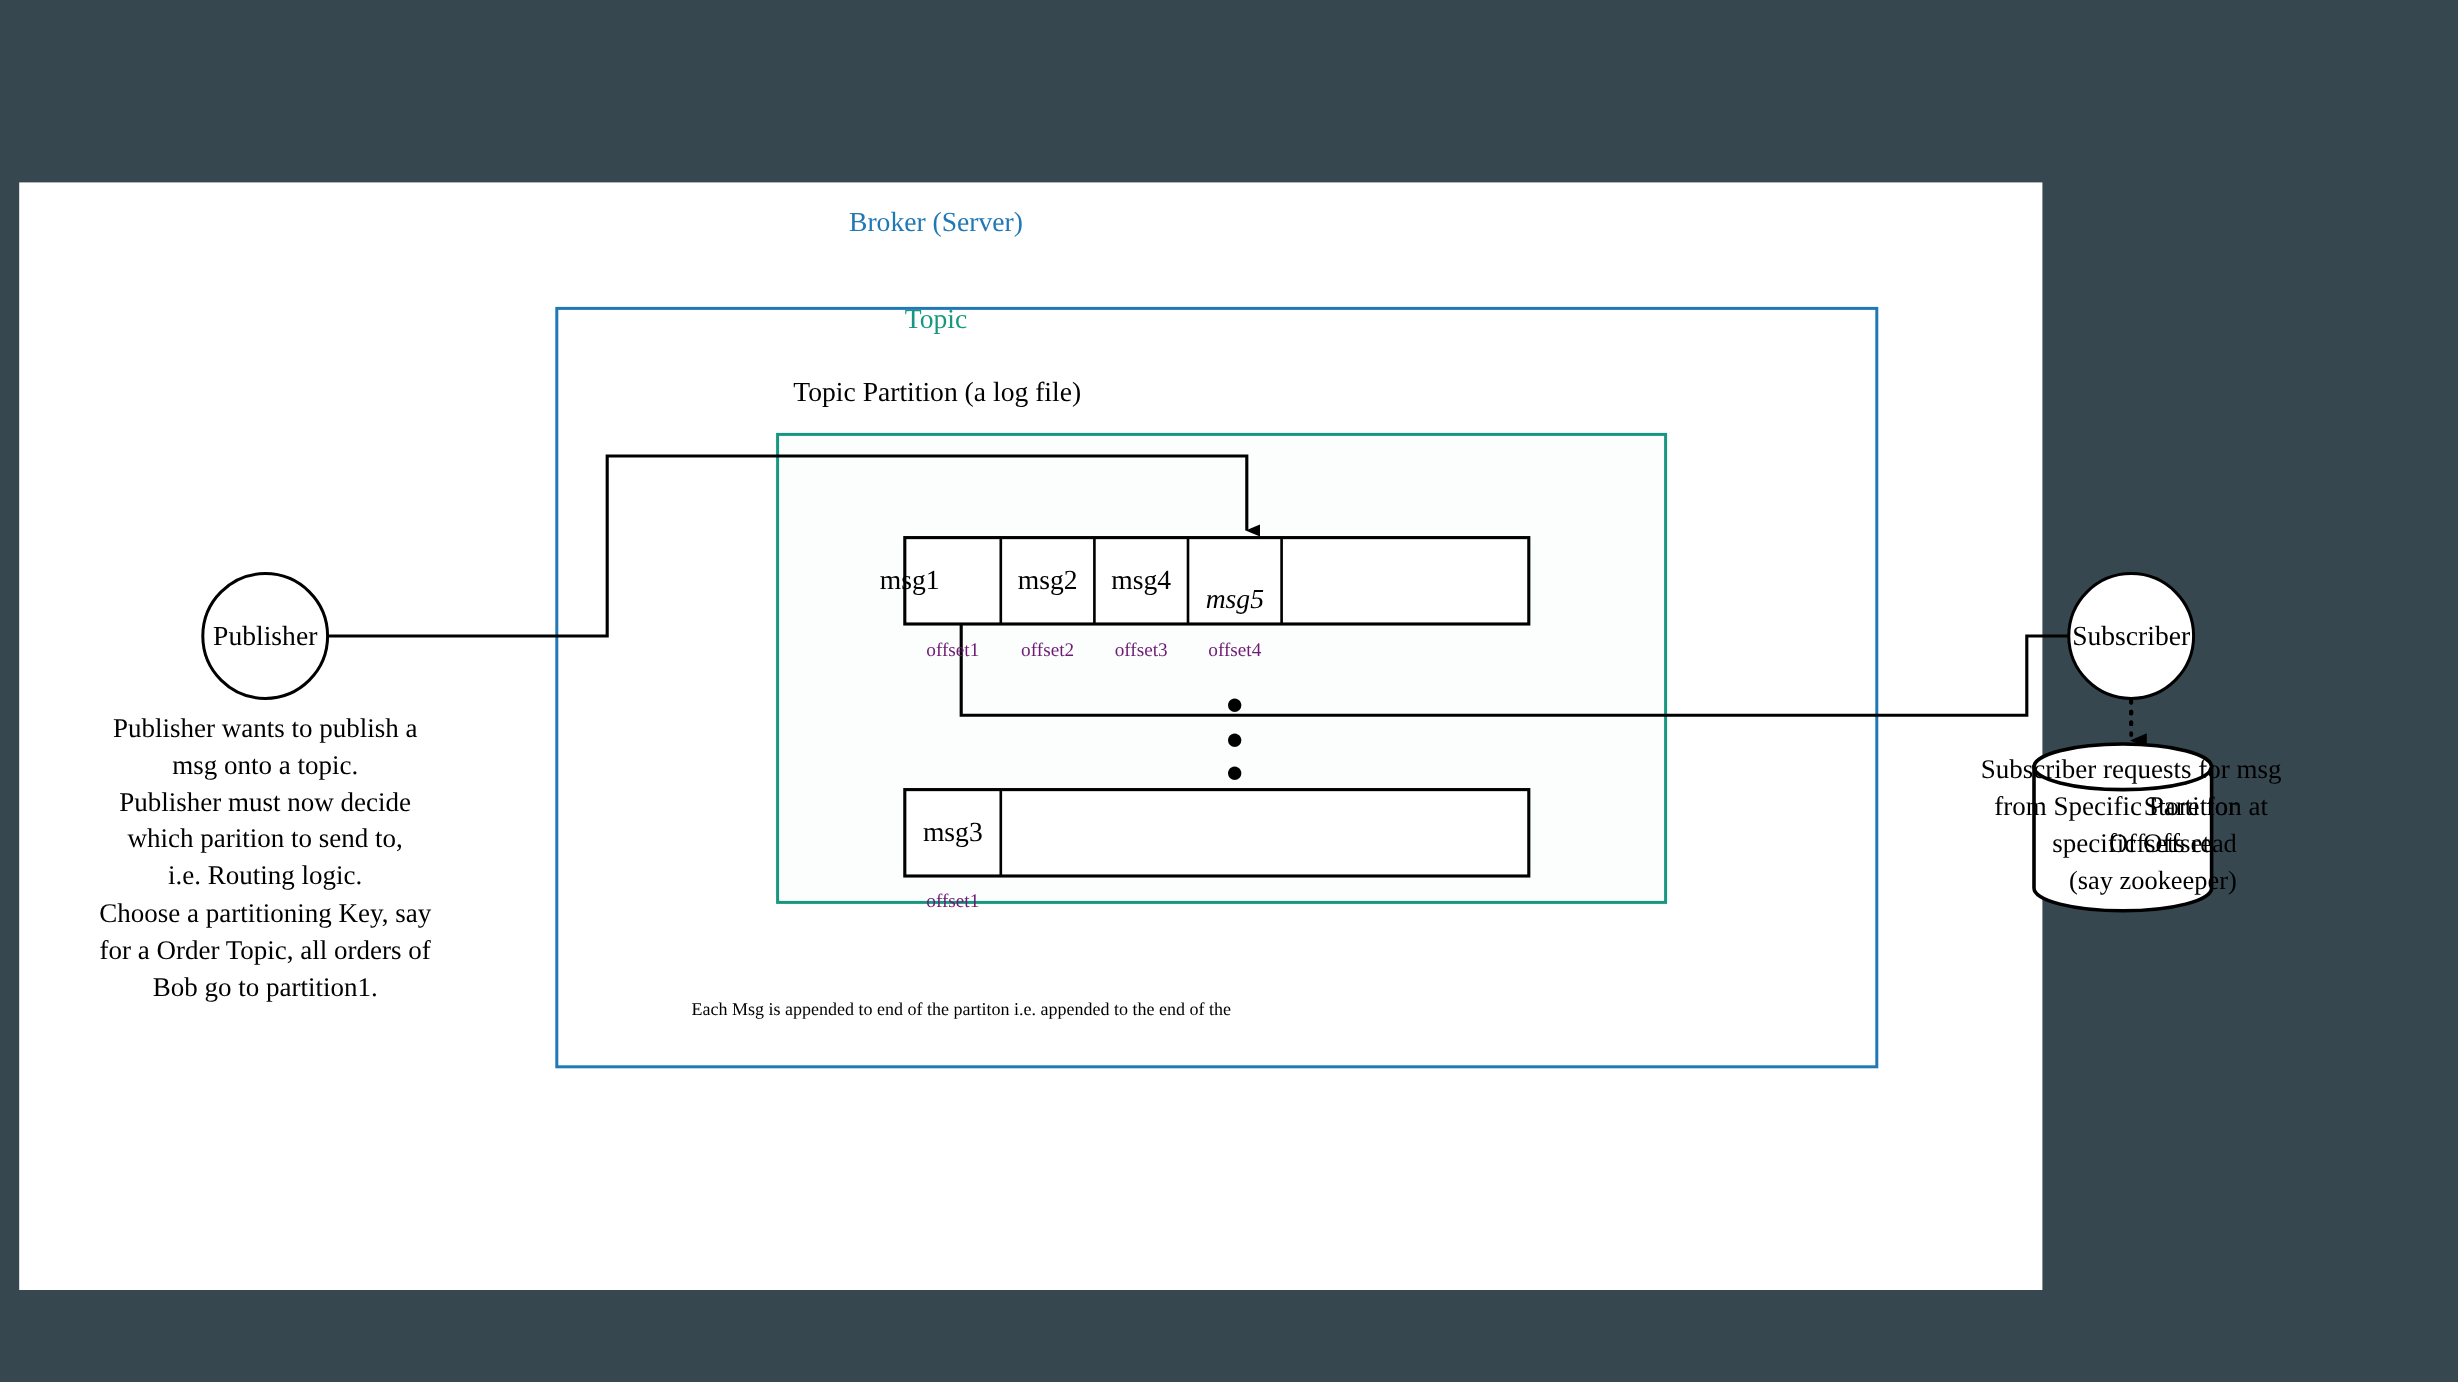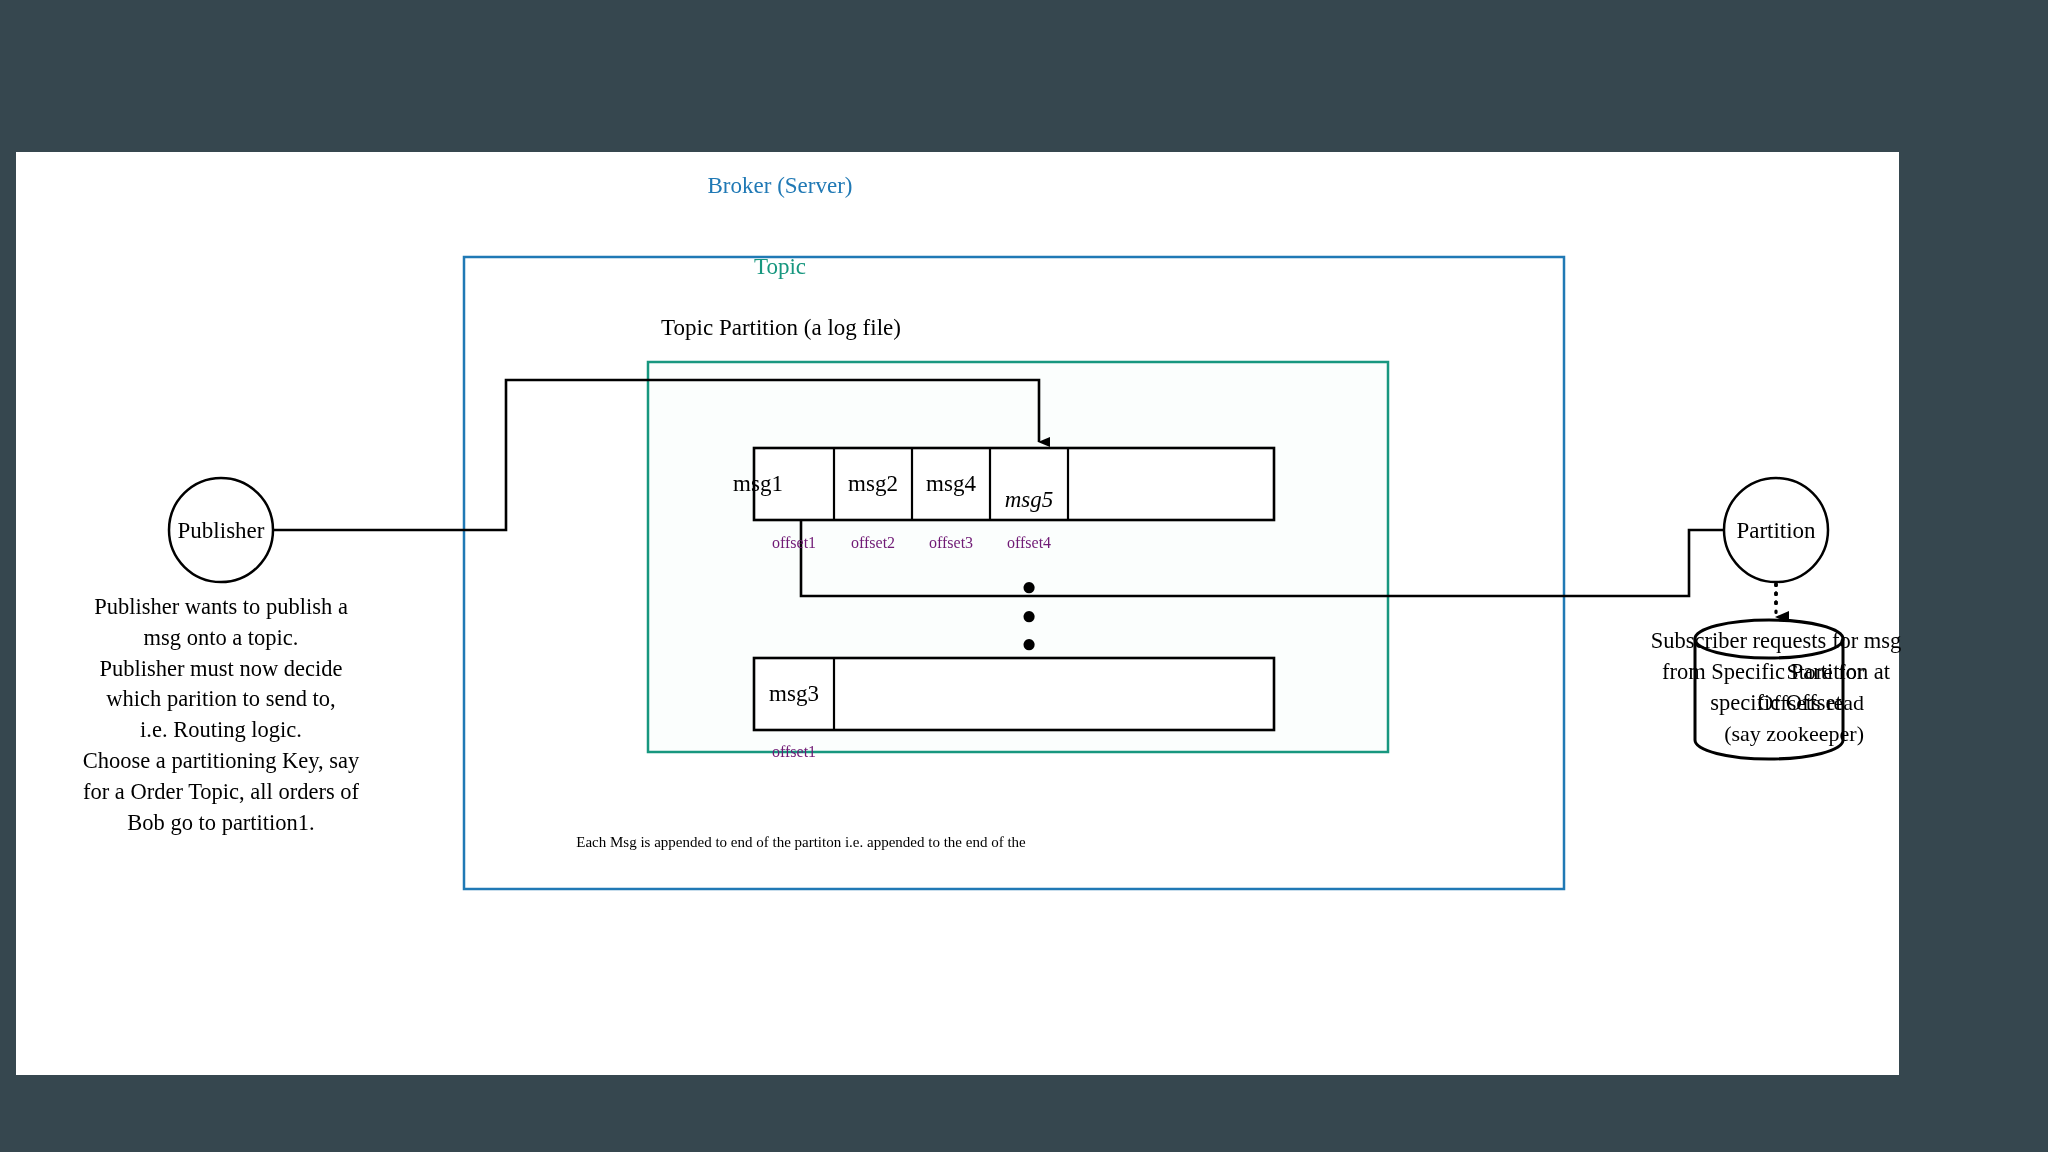--- a/index.html
+++ b/index.html
@@ -16,23 +16,24 @@
   #screen {
     position: relative;
     width: 2048px;
     height: 1152px;
     background: #36474f;
   }
   #page {
     position: absolute;
     left: 16px;
     top: 152px;
-    width: 1883px;
+    width: 1666px;
     height: 923px;
     background: #ffffff;
+    padding-left: 20px;
   }
   #canvas {
     position: absolute;
     left: 0; top: 0;
     width: 1981px;
     height: 923px;
   }
   svg.layer {
     position: absolute;
     left: 0; top: 0;
@@ -181,21 +182,21 @@
 
       <div class="multiline note" style="left:205px; top:440px; width:340px;">Publisher wants to publish a
 msg onto a topic.
 Publisher must now decide
 which parition to send to,
 i.e. Routing logic.
 Choose a partitioning Key,  say
 for a Order Topic, all orders of
 Bob go to partition1.</div>
 
-      <div class="center-lbl blk" style="left:1760px; top:378px;">Partition</div>
+      <div class="center-lbl blk" style="left:1760px; top:378px;">Subscriber</div>
 
       <div class="multiline note" style="left:1760px; top:474px; width:300px;">Subscriber requests for msg
 from Specific Partition at
 specific Offset</div>
 
       <div class="cyl-text" style="left:1753px; top:551px; width:190px;">Store for
 Offsets read
 (say zookeeper)</div>
 
       <div class="center-lbl caption" style="left:785px; top:690px;">Each Msg is appended to end of the partiton i.e. appended to the end of the</div>

